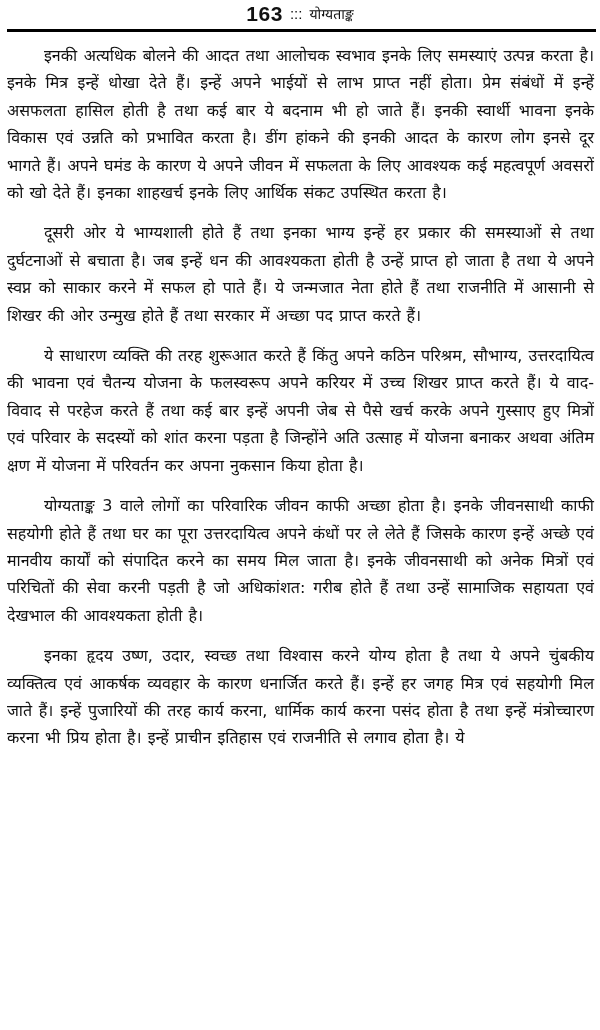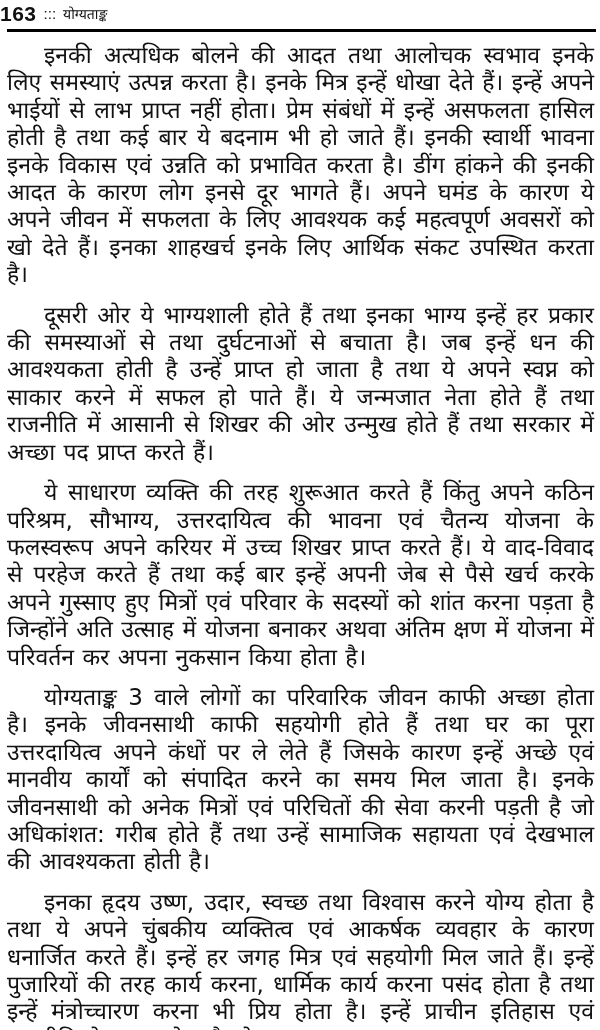--- a/index.html
+++ b/index.html
@@ -14,20 +14,21 @@
       position: relative;
       color: #111111;
       font-family: "DejaVu Sans", "Liberation Sans", sans-serif;
     }
     .page-header {
       position: absolute;
       top: 2px;
       left: 0;
       width: 600px;
       height: 24px;
+      text-align: center;
       font-size: 19px;
       line-height: 24px;
       white-space: nowrap;
     }
     .page-number {
       font-family: "Liberation Sans", sans-serif;
       font-weight: bold;
       font-size: 21px;
       letter-spacing: 0.5px;
     }
@@ -52,21 +53,21 @@
       background: #000000;
     }
     .content {
       position: absolute;
       top: 42px;
       left: 7px;
       width: 587px;
     }
     .para {
       margin: 0 0 13px 0;
-      font-size: 23px;
+      font-size: 16px;
       line-height: 27.4px;
       text-align: justify;
       text-align-last: left;
       text-indent: 37px;
       word-spacing: 1px;
     }
   </style>
 </head>
 <body>
 

